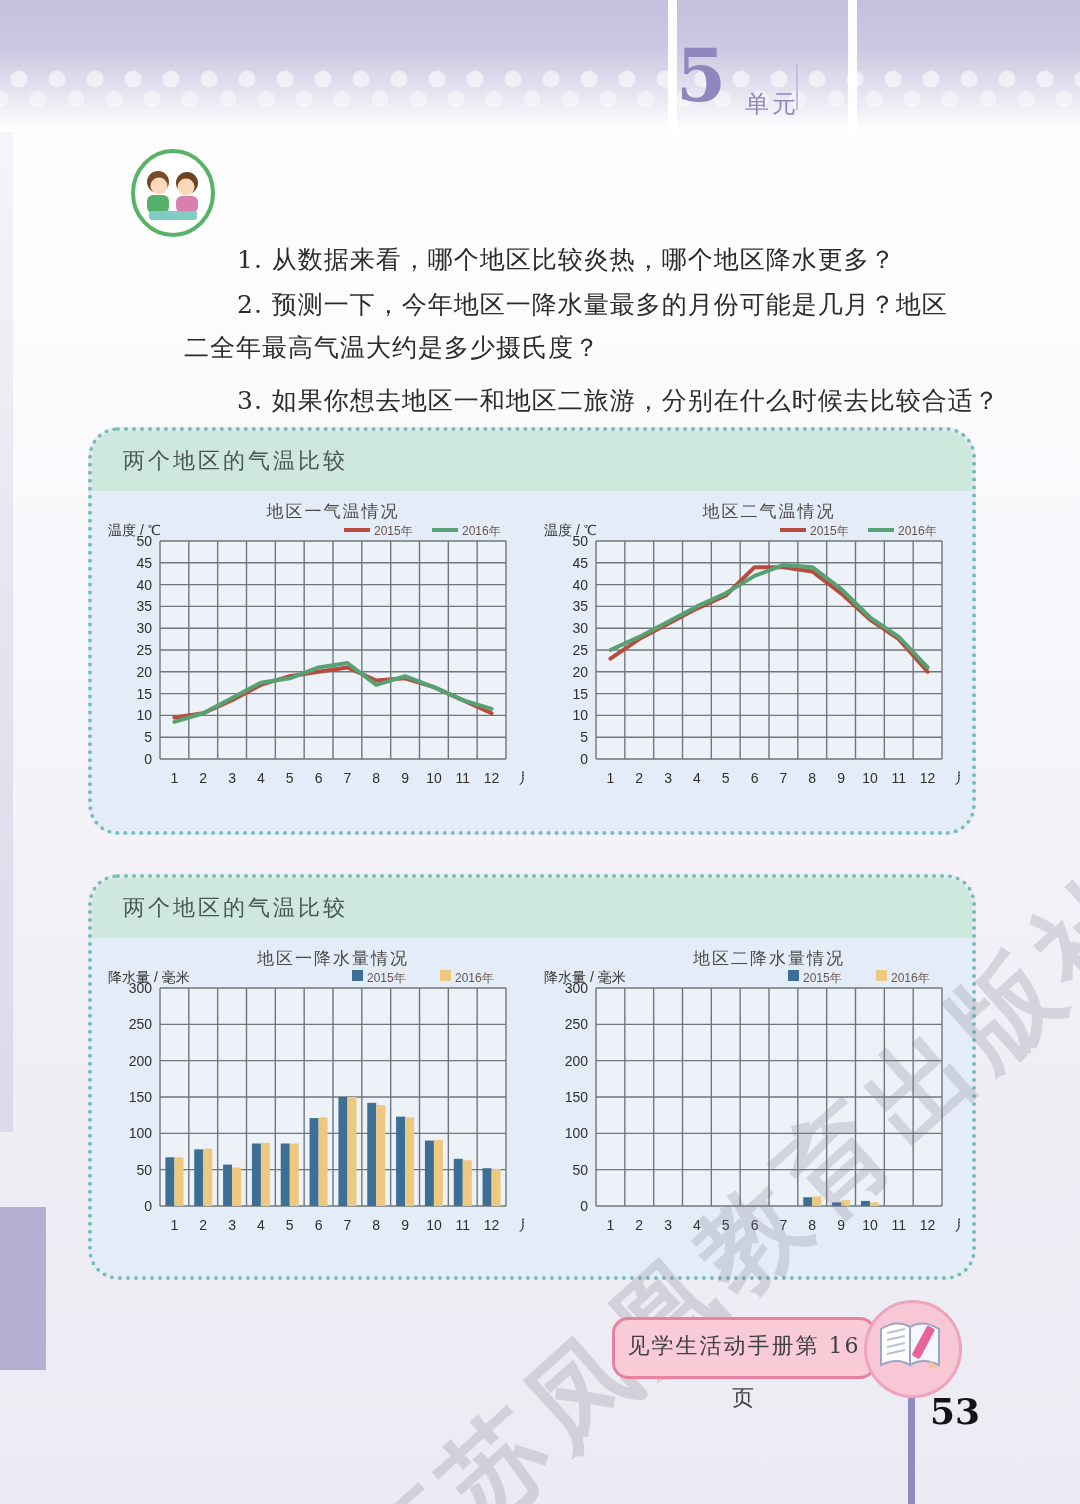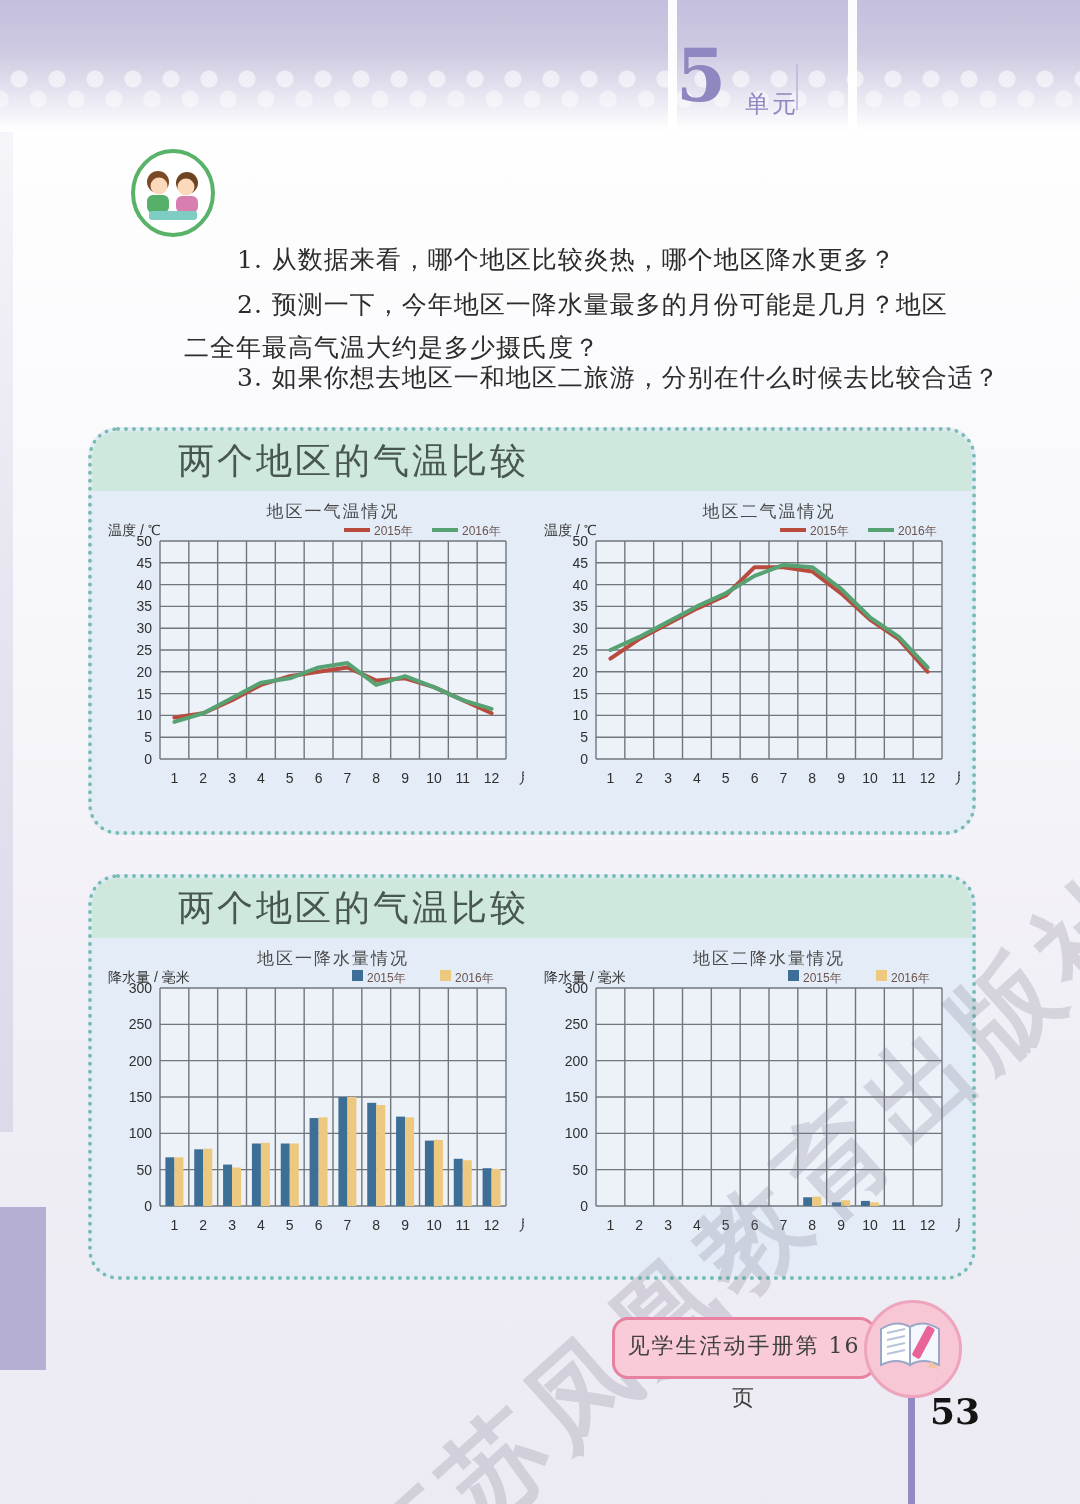--- a/index.html
+++ b/index.html
@@ -22,27 +22,27 @@
     font-size:72px;line-height:72px;color:#8e87c0;font-weight:bold;}
   .unit-label{position:absolute;left:732px;top:88px;font-size:24px;color:#8e87c0;letter-spacing:3px;margin-left:13px;}
   .unit-divider{position:absolute;left:796px;top:64px;width:2px;height:46px;background:#c2bedd;}
   .unit-title{position:absolute;left:808px;top:66px;font-size:40px;font-weight:bold;
     color:#8e87c0;letter-spacing:5px;}
   
   .avatar{position:absolute;left:128px;top:148px;width:90px;height:90px;}
   .section-title{position:absolute;left:232px;top:172px;font-size:29px;font-weight:bold;
     color:#1e1e1e;letter-spacing:1px;}
   .q{position:absolute;font-family:"DejaVu Serif",serif;font-size:25px;color:#2c2c2c;letter-spacing:1px;}
-  .q1{left:237px;top:243px;} .q2{left:237px;top:288px;} .q2b{left:184px;top:331px;} .q3{left:237px;top:361px;}
+  .q1{left:237px;top:243px;} .q2{left:237px;top:288px;} .q2b{left:184px;top:331px;} .q3{left:237px;top:384px;}
   
   .panel{position:absolute;left:88px;width:880px;border:4px dotted #79bcb0;border-radius:30px;
     overflow:hidden;background:#e4edf7;}
   .panel.temp{top:427px;height:400px;} .panel.precip{top:874px;height:398px;}
   .panel-header{height:60px;background:#cfe8de;}
-  .panel-title{padding-left:86px;line-height:60px;font-size:36px;color:#49584f;letter-spacing:3px;}
+  .panel-title{padding-left:31px;line-height:60px;font-size:22px;color:#49584f;letter-spacing:3px;}
   .panel-body{position:relative;height:calc(100% - 60px);}
   .chart{position:absolute;top:4px;} .chart.left{left:12px;} .chart.right{left:448px;}
   
   .watermark{position:absolute;left:242px;top:1165px;width:1030px;z-index:40;pointer-events:none;
     font-family:"DejaVu Serif",serif;font-size:104px;font-weight:bold;letter-spacing:10px;
     color:rgba(126,123,142,0.24);white-space:nowrap;transform:rotate(-42deg);transform-origin:center;}
   
   .note-box{position:absolute;left:612px;top:1317px;width:258px;height:56px;background:#f9cbd7;
     border:3px solid #e8809f;border-radius:16px;z-index:45;}
   .note-text{text-align:center;line-height:52px;font-family:"DejaVu Serif",serif;

